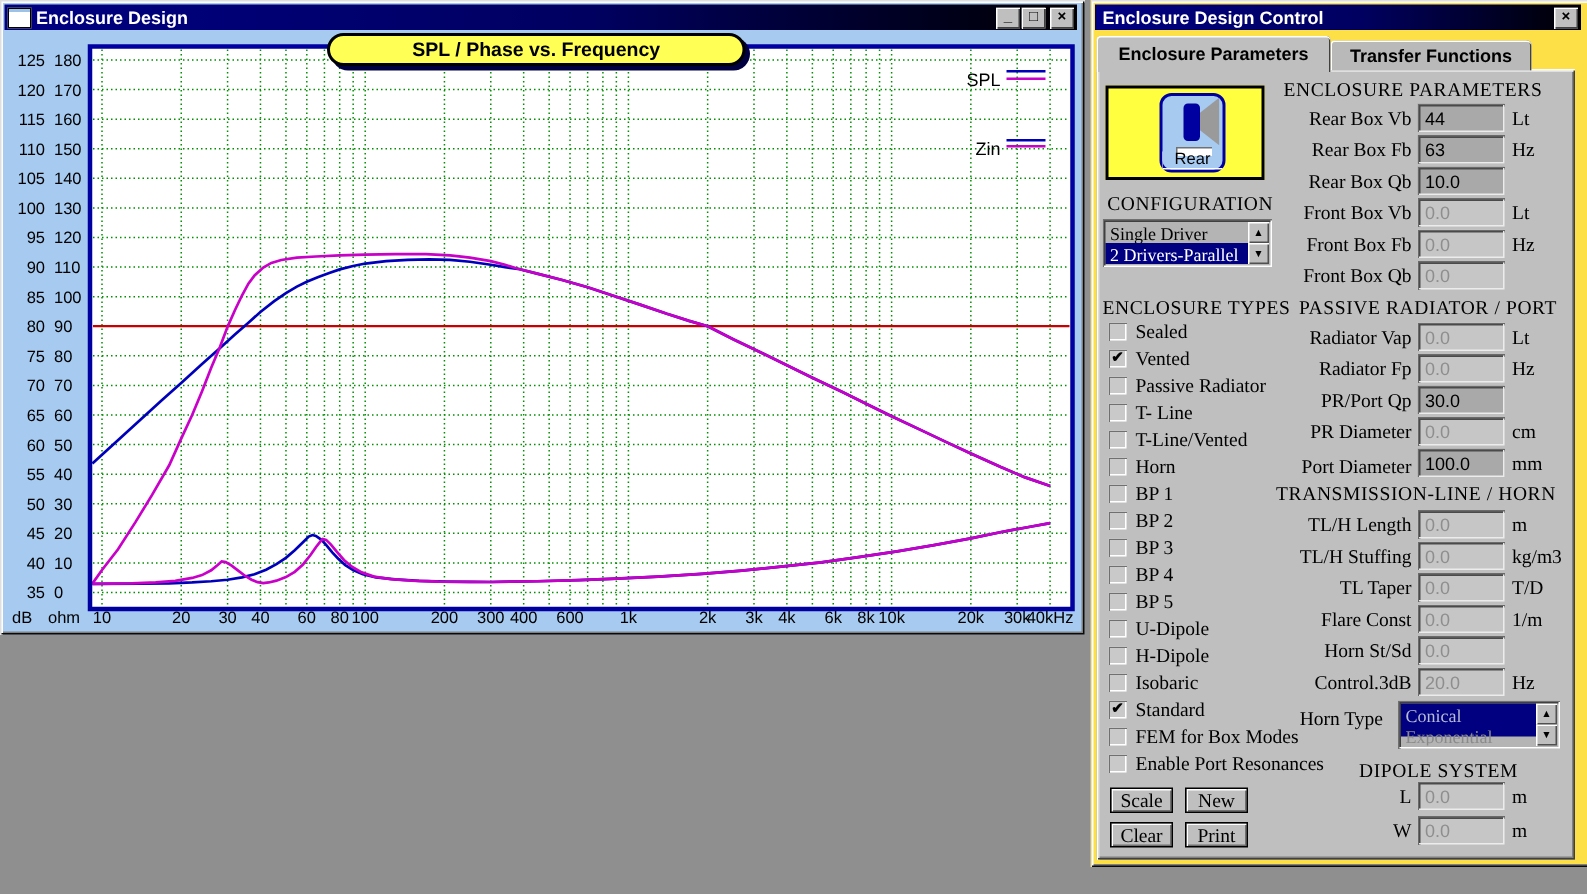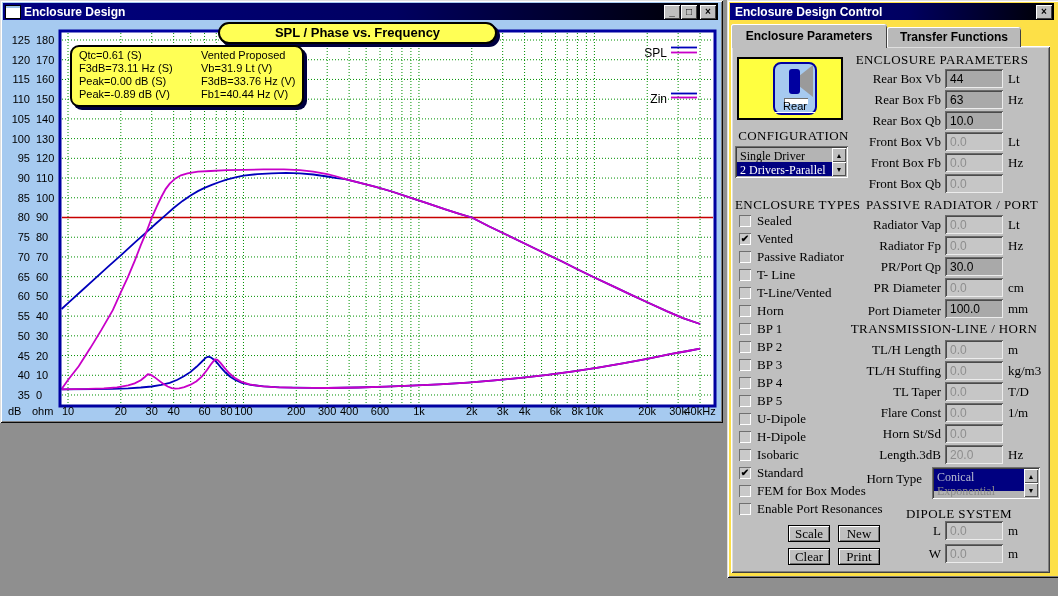--- a/index.html
+++ b/index.html
@@ -29,21 +29,21 @@
        box-sizing:border-box;}
   .fbox.dis{background:#c6c6c6;color:#8e8e8e;}
   .funit{position:absolute;font:13px "Liberation Serif",serif;color:#000;white-space:nowrap;}
   .cbrow{position:absolute;left:0;height:18px;width:230px;}
   .cbx{position:absolute;left:12px;top:3px;width:12px;height:12px;background:#c9c9c9;
        box-shadow:inset 1px 1px 0 #707070, inset -1px -1px 0 #fff;
        font:bold 10px "Liberation Sans",sans-serif;text-align:center;line-height:12px;color:#000;}
   .cblabel{position:absolute;left:30px;top:1px;font:13px "Liberation Serif",serif;color:#000;white-space:nowrap;}
   .abtn{position:absolute;width:42px;height:17px;background:#bfbfbf;border:1px solid #000;
        box-shadow:inset 1px 1px 0 #fff, inset -1px -1px 0 #707070;
-       font:13px "Liberation Serif",serif;color:#000;text-align:center;padding:0;margin-left:48px;}
+       font:13px "Liberation Serif",serif;color:#000;text-align:center;padding:0;}
   .tab{position:absolute;background:#bfbfbf;
        box-shadow:inset 1px 0 0 #fff, inset 0 1px 0 #fff, inset -1px 0 0 #404040;
        font:bold 12px "Liberation Sans",sans-serif;text-align:center;
        border-radius:3px 3px 0 0;}
   .tabpage{position:absolute;background:#bfbfbf;
        box-shadow:inset 1px 1px 0 #ffffff, inset -1px -1px 0 #404040,
                   inset 2px 2px 0 #dfdfdf, inset -2px -2px 0 #808080;}
   .listctl{position:absolute;background:#b4b4b4;
        box-shadow:inset 1px 1px 0 #707070, inset -1px -1px 0 #fff, inset 2px 2px 0 #404040;}
   .lrow{position:absolute;left:2px;font:12px "Liberation Serif",serif;color:#000;
@@ -214,30 +214,20 @@
 
     <div class="titlebar" style="left:3px;top:3px;width:715px;box-sizing:border-box;">
       <span class="sysicon"></span>
       <span class="title">Enclosure Design</span>
       <button class="tbtn">_</button>
       <button class="tbtn">□</button>
       <button class="tbtn" style="margin-left:3px;">×</button>
     </div>
 
     <div class="pill">SPL / Phase vs. Frequency</div>
-    <div class="infobox" id="info-box">
-        <span>Qtc=0.61 (S)</span>
-        <span>Vented Proposed</span>
-        <span>F3dB=73.11 Hz (S)</span>
-        <span>Vb=31.9 Lt (V)</span>
-        <span>Peak=0.00 dB (S)</span>
-        <span>F3dB=33.76 Hz (V)</span>
-        <span>Peak=-0.89 dB (V)</span>
-        <span>Fb1=40.44 Hz (V)</span>
-      </div>
   </div>
 
   <div class="win" id="ctrl-window" style="left:727px;top:0;width:330px;height:578px;background:#fde047;padding-left:40px;">
 
     <div class="titlebar" style="left:3px;top:3px;width:324px;box-sizing:border-box;">
       <span class="title">Enclosure Design Control</span>
       <button class="tbtn">×</button>
     </div>
 
     <div id="tabs">
@@ -392,21 +382,21 @@
         <span class="fbox dis" style="left: 218px; top: 361px;">0.0</span>
         <span class="funit" style="left: 281px; top: 363px;">kg/m3</span>
         <span class="flabel" style="left: 60px; top: 384px; width: 154px;">TL Taper</span>
         <span class="fbox dis" style="left: 218px; top: 382px;">0.0</span>
         <span class="funit" style="left: 281px; top: 384px;">T/D</span>
         <span class="flabel" style="left: 60px; top: 405px; width: 154px;">Flare Const</span>
         <span class="fbox dis" style="left: 218px; top: 403px;">0.0</span>
         <span class="funit" style="left: 281px; top: 405px;">1/m</span>
         <span class="flabel" style="left: 60px; top: 426px; width: 154px;">Horn St/Sd</span>
         <span class="fbox dis" style="left: 218px; top: 424px;">0.0</span>
-        <span class="flabel" style="left: 60px; top: 447px; width: 154px;">Length.3dB</span>
+        <span class="flabel" style="left: 60px; top: 447px; width: 154px;">Control.3dB</span>
         <span class="fbox dis" style="left: 218px; top: 445px;">20.0</span>
         <span class="funit" style="left: 281px; top: 447px;">Hz</span>
         <span class="flabel" style="left: 60px; top: 523px; width: 154px;">L</span>
         <span class="fbox dis" style="left: 218px; top: 521px;">0.0</span>
         <span class="funit" style="left: 281px; top: 523px;">m</span>
         <span class="flabel" style="left: 60px; top: 546px; width: 154px;">W</span>
         <span class="fbox dis" style="left: 218px; top: 544px;">0.0</span>
         <span class="funit" style="left: 281px; top: 546px;">m</span>
       </div>
   </div>

